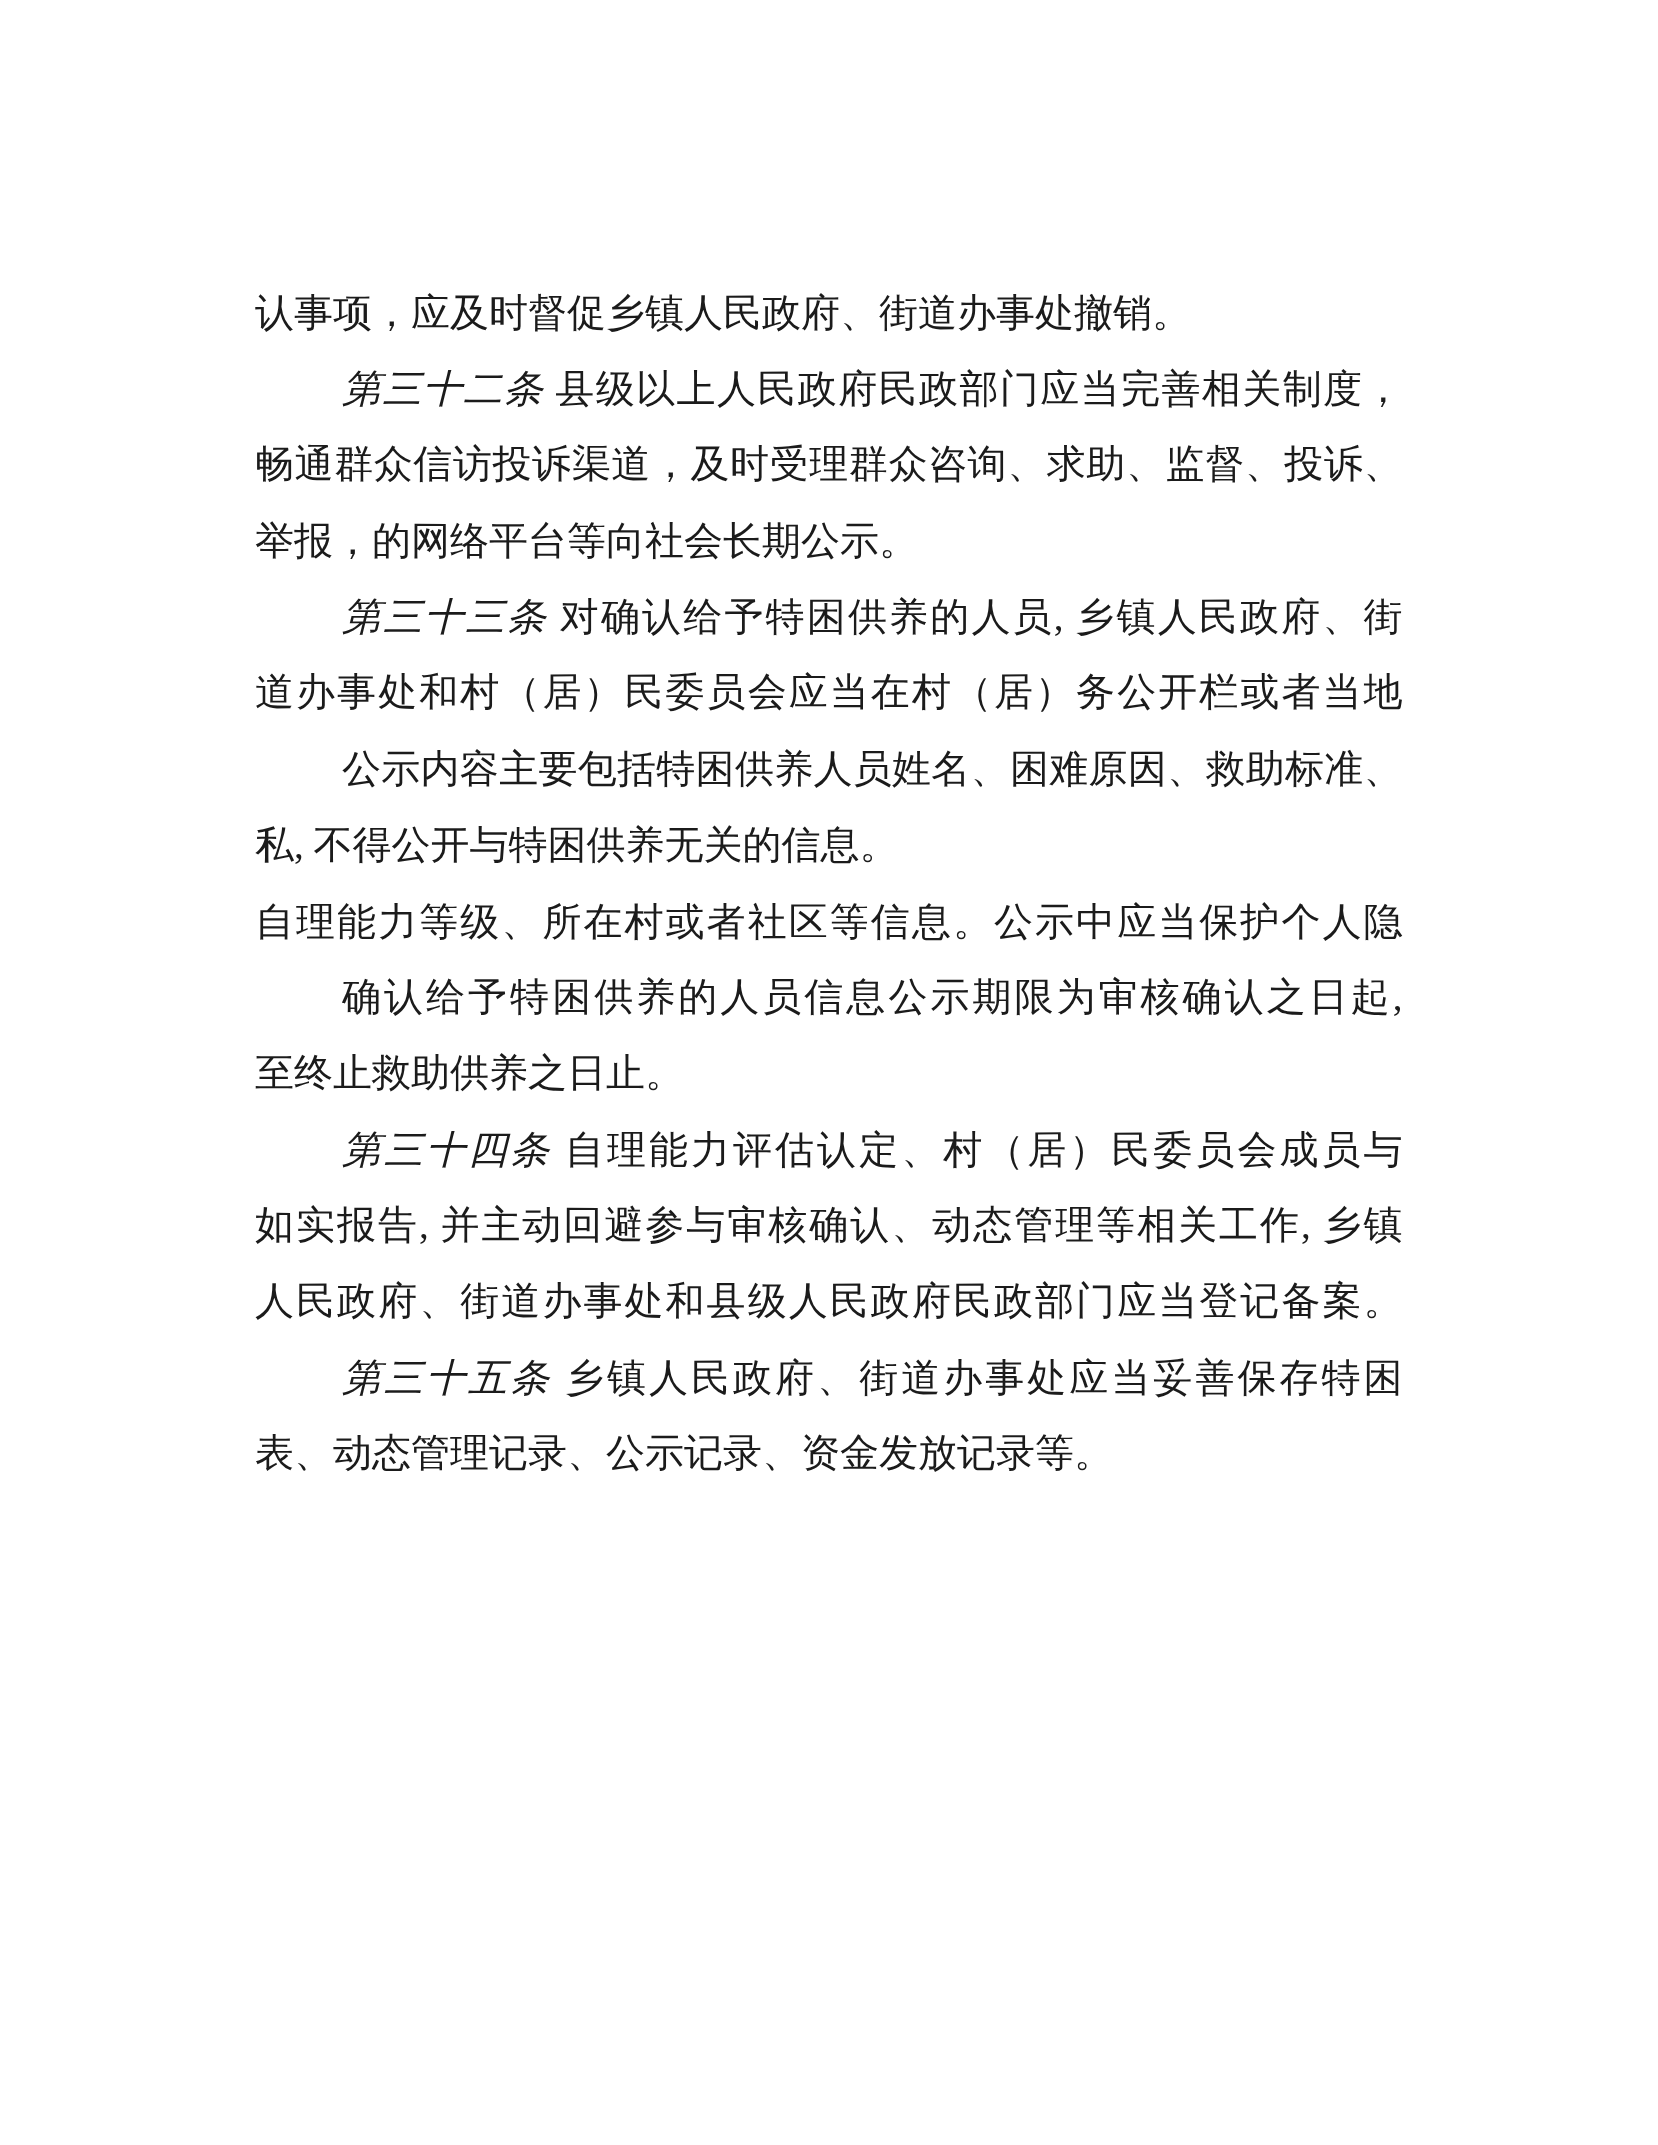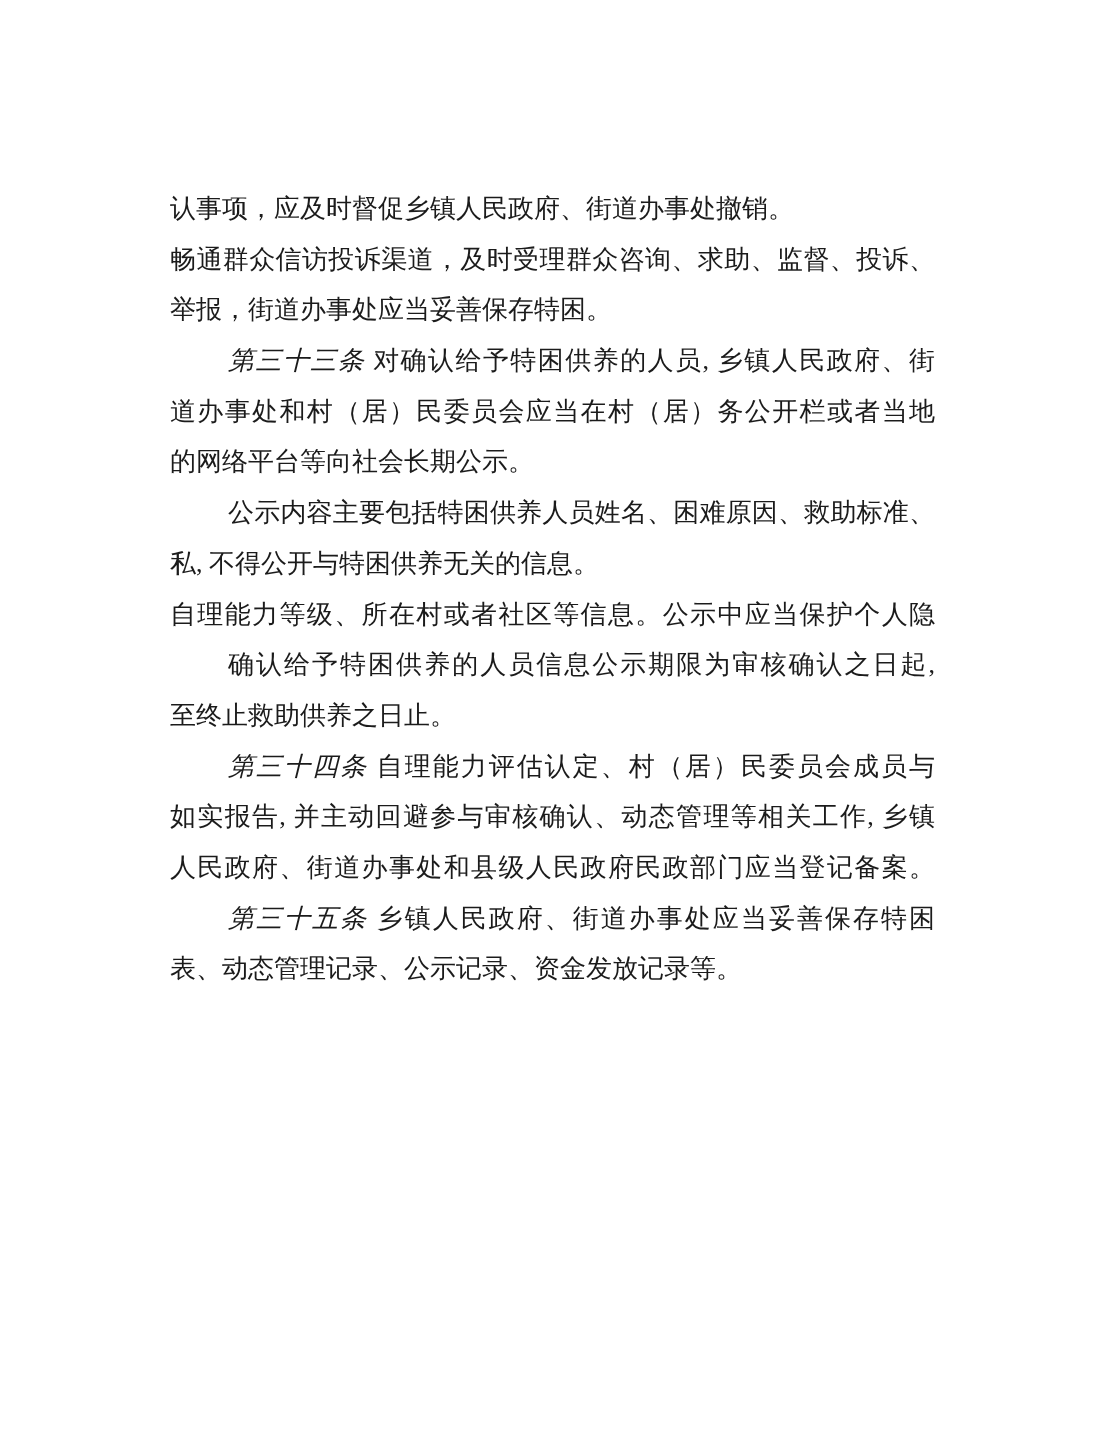--- a/index.html
+++ b/index.html
@@ -50,30 +50,30 @@
   }
 </style>
 </head>
 <body>
 
 <div class="page">
   <div class="content">
 
     <div class="line">认事项，应及时督促乡镇人民政府、街道办事处撤销。</div>
 
+    <div class="line indent fill"><span class="kai">第三十二条</span><span> 县级以上人民政府民政部门应当完善相关制度，</span></div>
 
     <div class="line fill">畅通群众信访投诉渠道，及时受理群众咨询、求助、监督、投诉、</div>
 
-    <div class="line">举报，街道办事处应当妥善保存特困。</div>
+    <div class="line">举报，的网络平台等向社会长期公示。</div>
 
     <div class="line indent fill"><span class="kai">第三十三条</span><span> 对确认给予特困供养的人员, 乡镇人民政府、街</span></div>
 
     <div class="line fill">道办事处和村（居）民委员会应当在村（居）务公开栏或者当地</div>
 
-    <div class="line">的网络平台等向社会长期公示。</div>
 
     <div class="line indent fill">公示内容主要包括特困供养人员姓名、困难原因、救助标准、</div>
 
     <div class="line">私, 不得公开与特困供养无关的信息。</div>
 
     <div class="line fill">自理能力等级、所在村或者社区等信息。公示中应当保护个人隐</div>
 
     <div class="line indent fill">确认给予特困供养的人员信息公示期限为审核确认之日起,</div>
 
     <div class="line">至终止救助供养之日止。</div>

